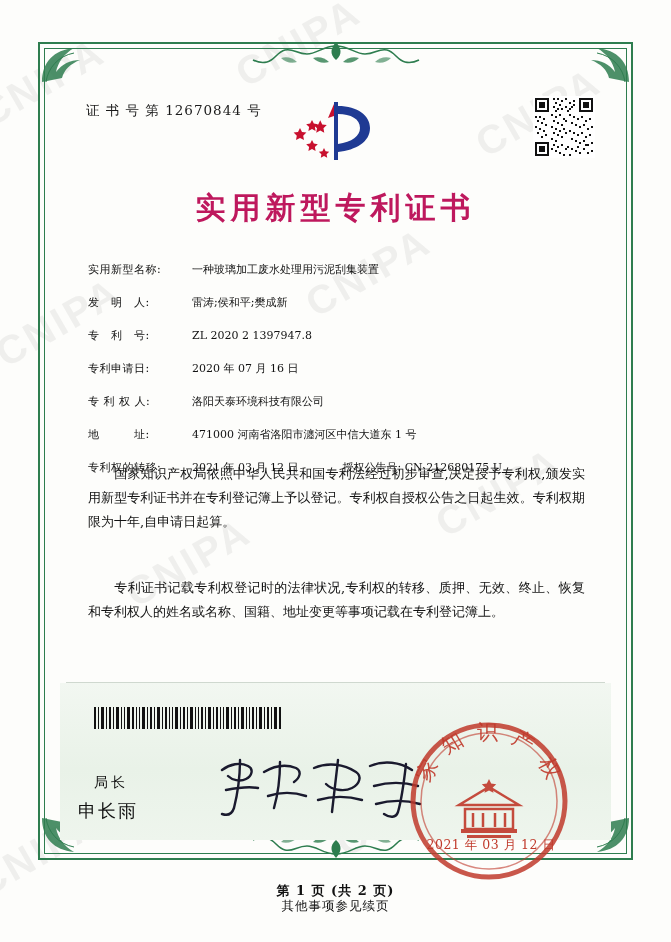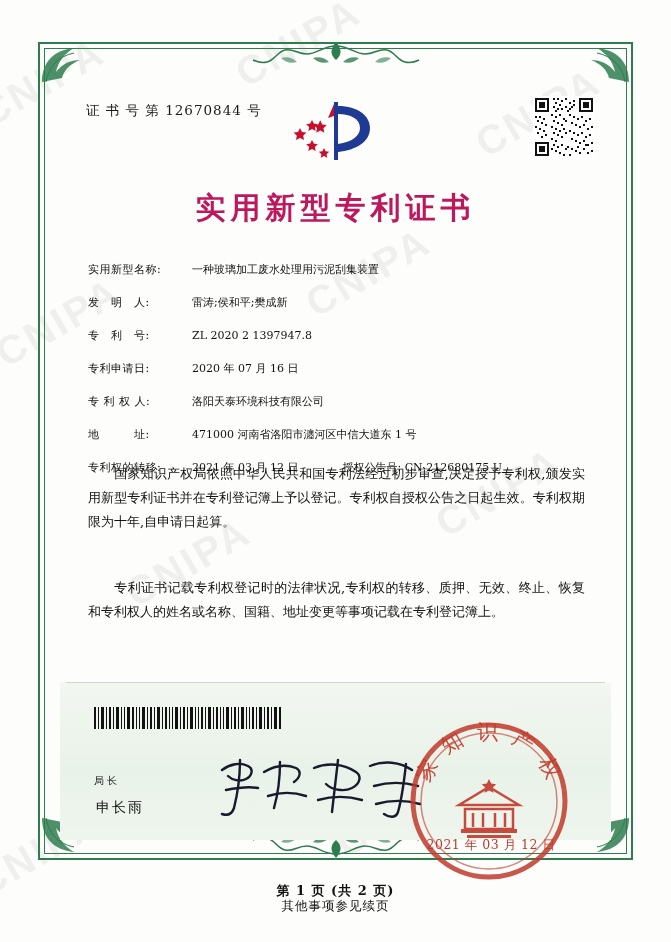--- a/index.html
+++ b/index.html
@@ -196,30 +196,30 @@
     left: 34px;
     top: 645px;
     width: 190px;
     height: 22px;
   }
 
   .sig-label {
     position: absolute;
     left: 34px;
     top: 712px;
-    font-size: 10px;
+    font-size: 14px;
     letter-spacing: 3px;
     color: #111;
     font-family: "DejaVu Serif", serif;
   }
   .sig-name {
     position: absolute;
-    left: 36px;
+    left: 18px;
     top: 737px;
-    font-size: 14px;
+    font-size: 18px;
     letter-spacing: 2px;
     color: #111;
     font-family: "DejaVu Serif", serif;
     text-align: center;
   }
   .signature {
     position: absolute;
     left: 150px;
     top: 690px;
     width: 230px;

